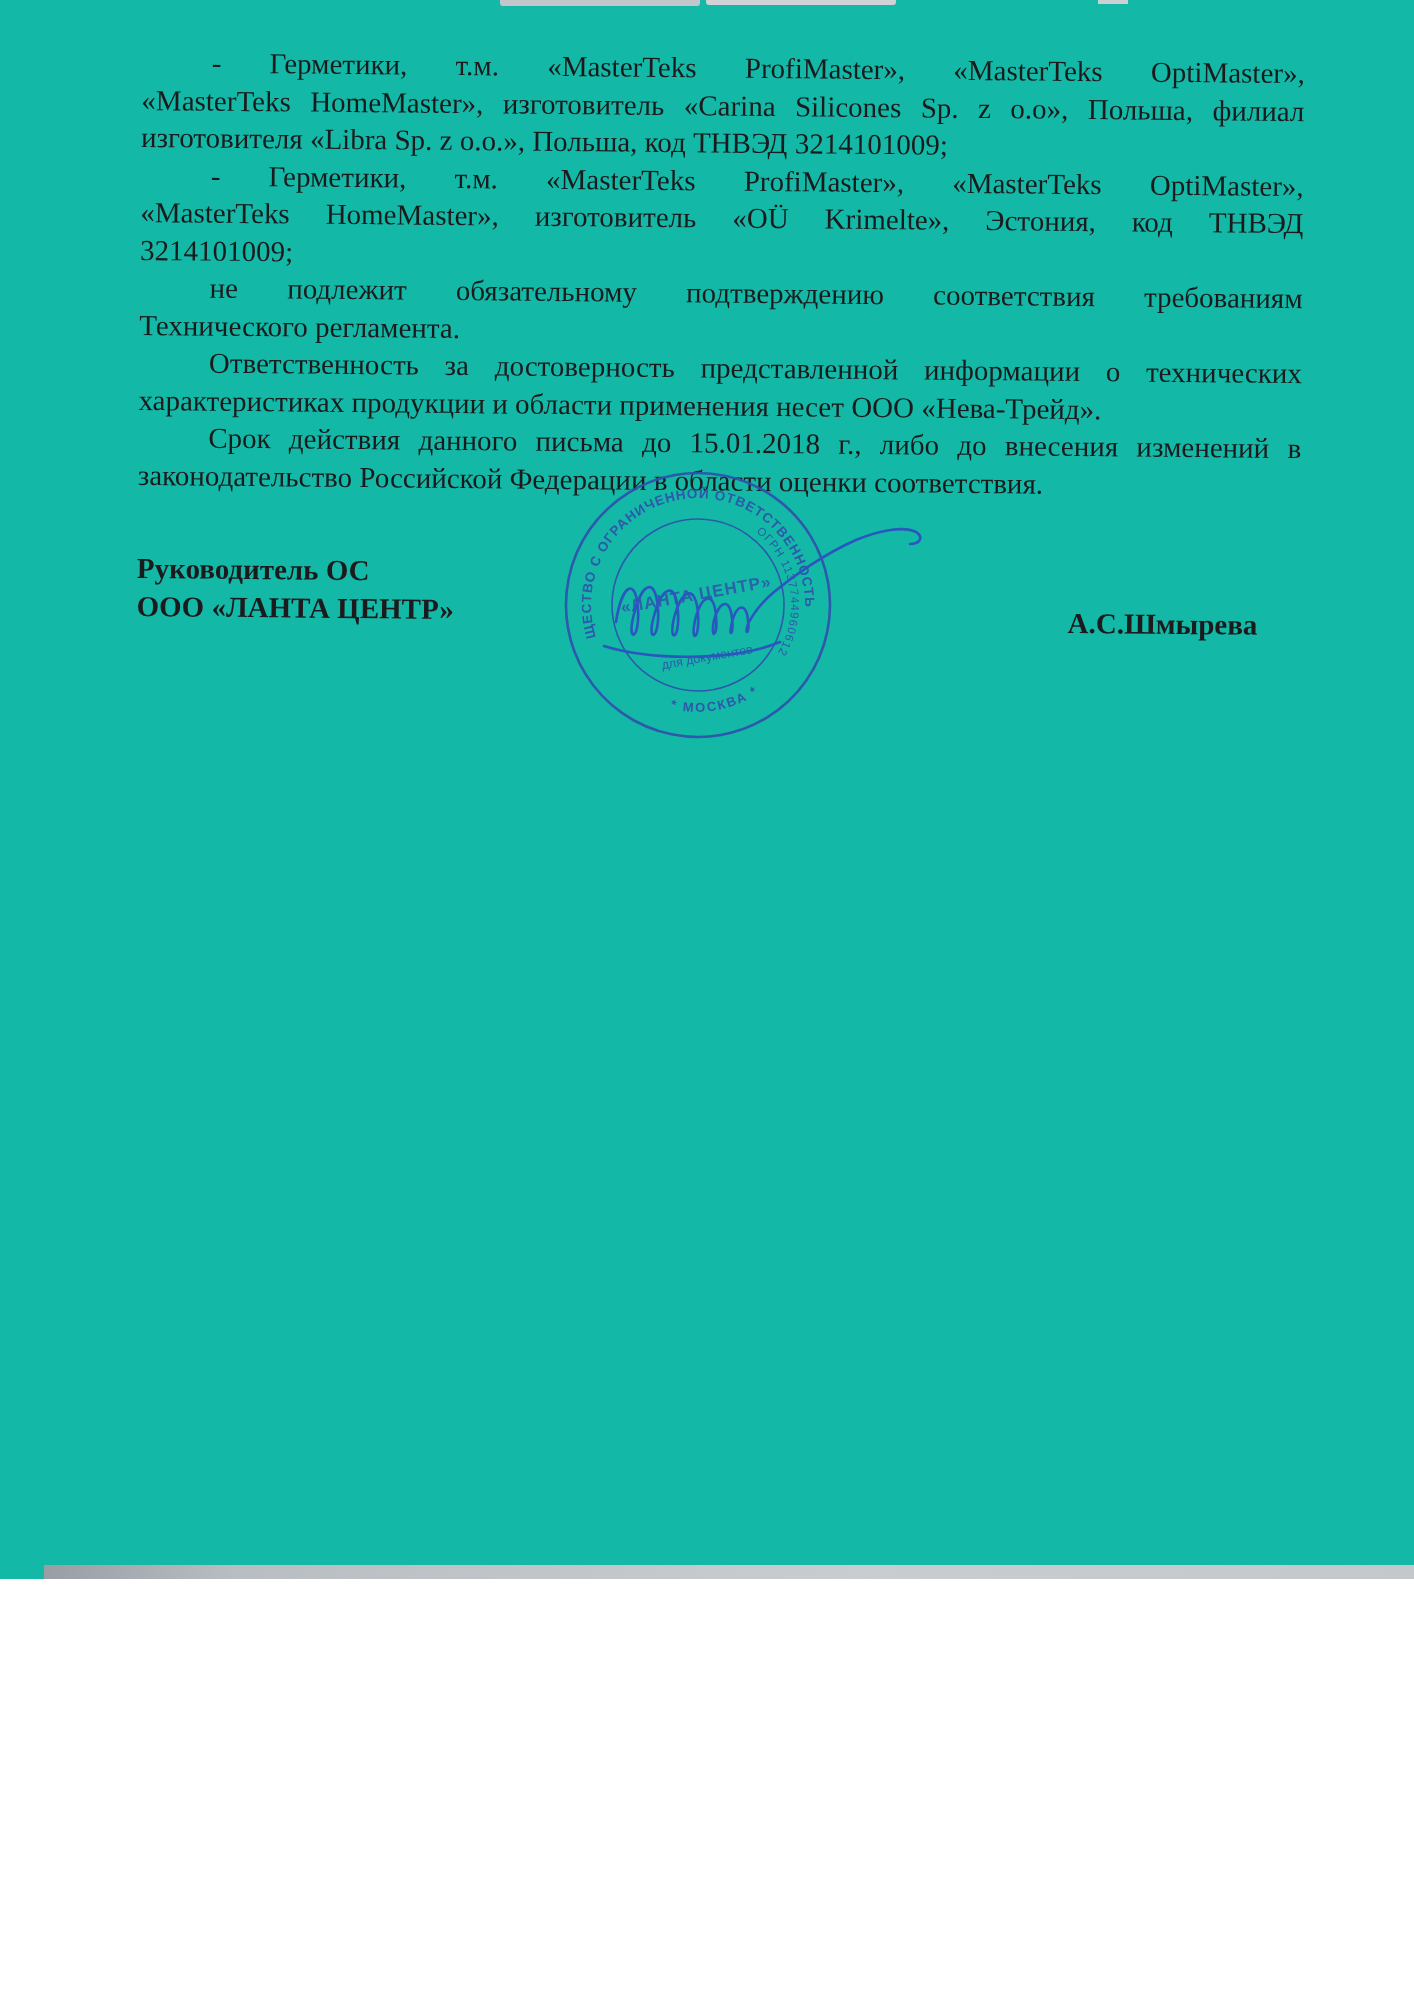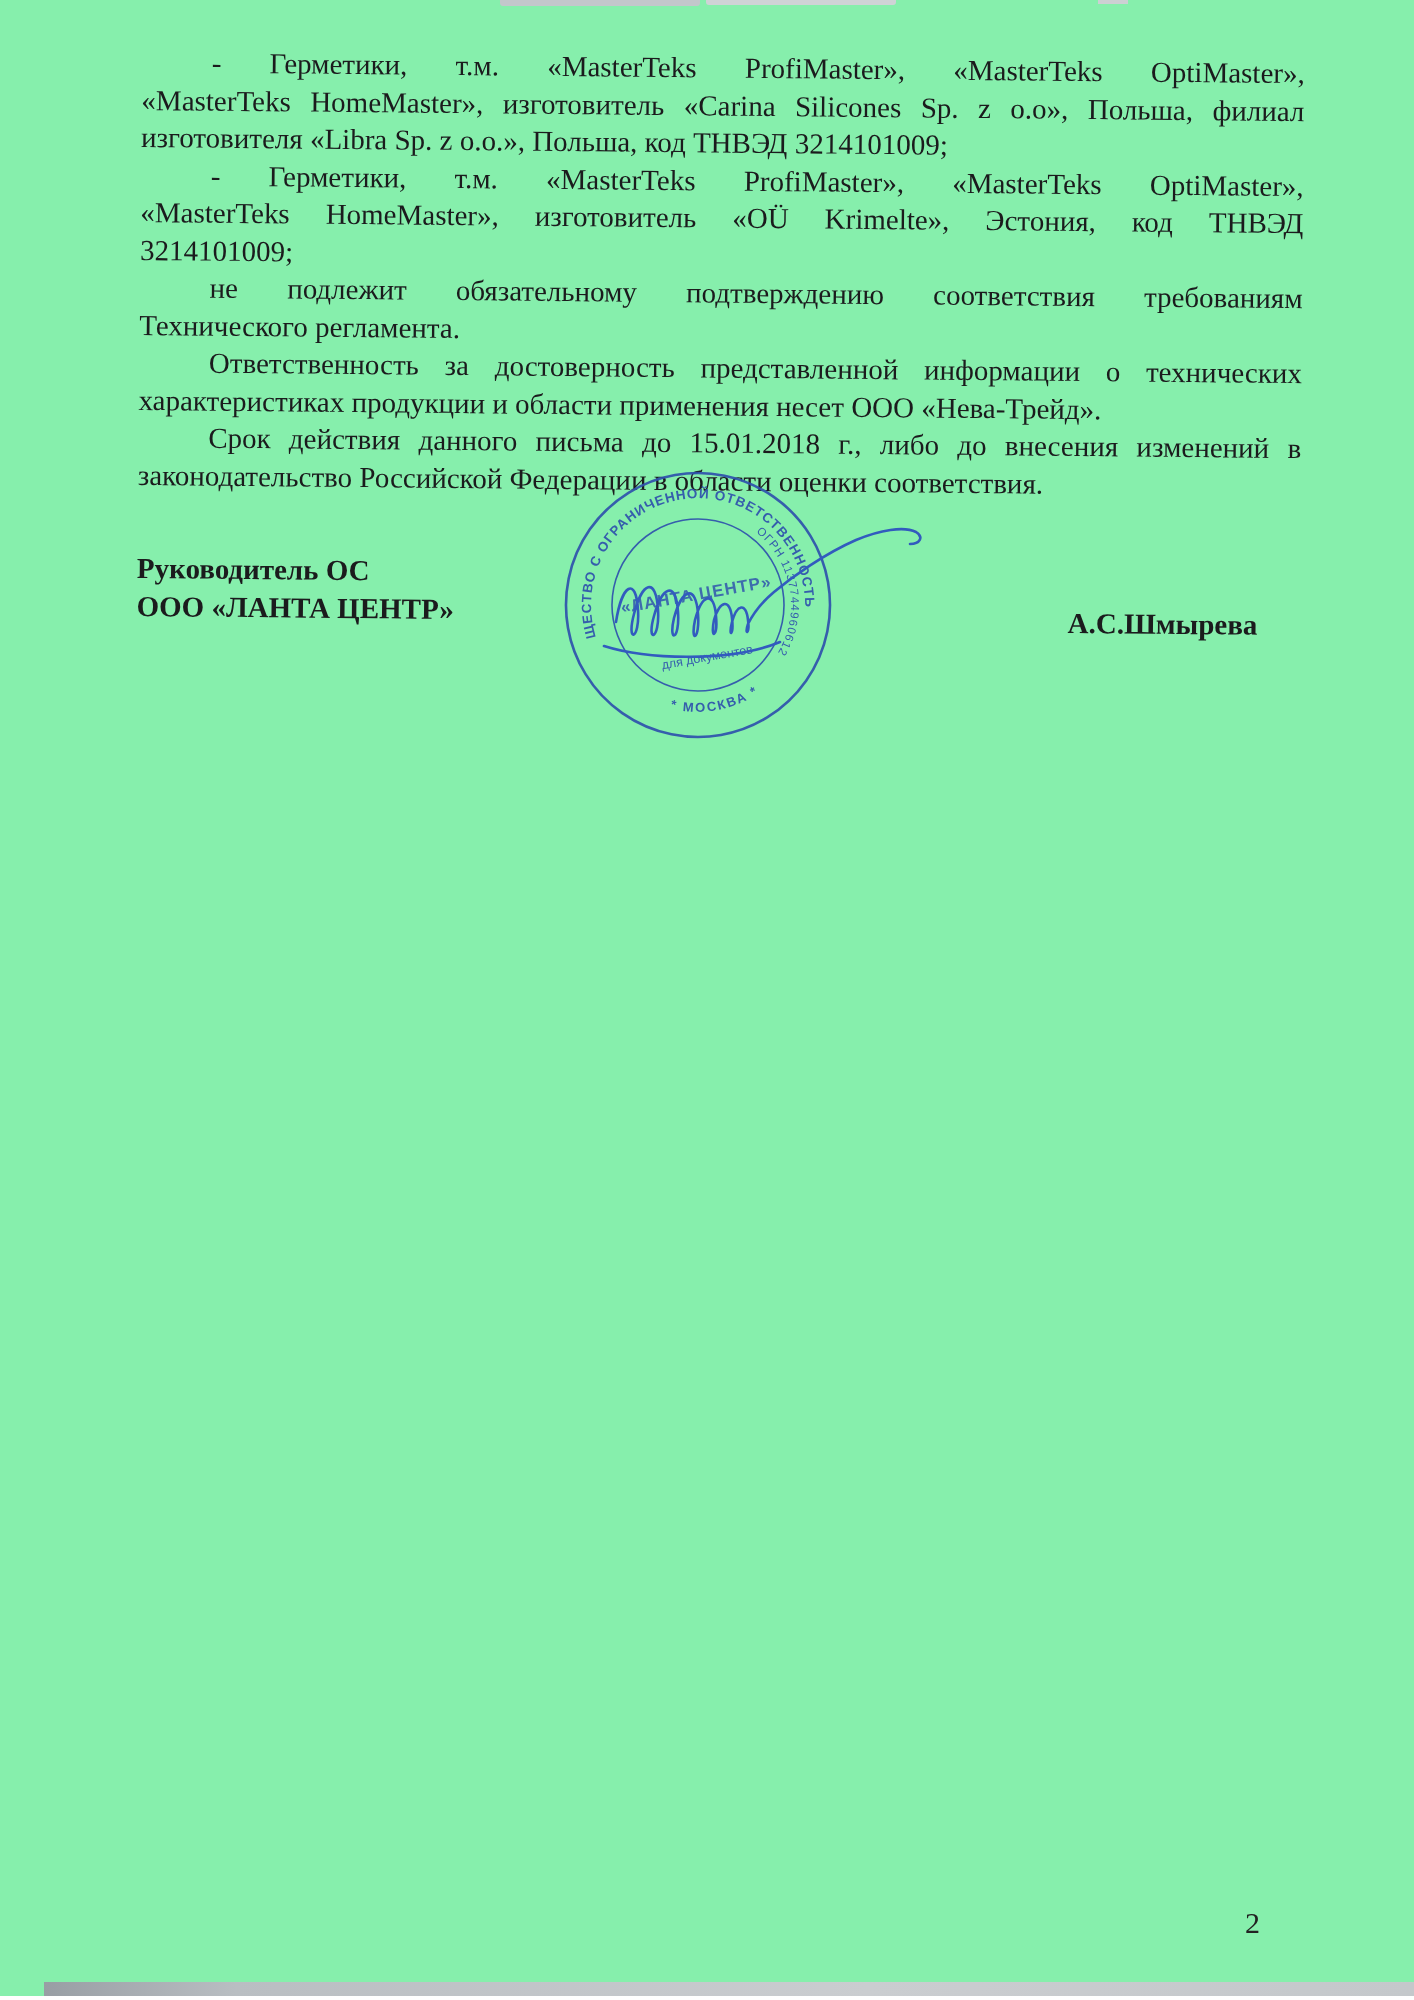--- a/index.html
+++ b/index.html
@@ -1,20 +1,20 @@
 <!DOCTYPE html>
 <html><head>
 <meta charset="utf-8">
 <style>
   html, body { margin: 0; padding: 0; background: #ffffff; }
   .page {
     position: relative;
     width: 1414px;
-    height: 1996px;
-    background: #86efac;
+    height: 1579px;
+    background: #14b8a6;
     overflow: hidden;
     font-family: "Liberation Serif", serif;
     color: #1b1b1d;
   }
 
   
   .artifact { position: absolute; }
   .artifact-top-1 { left: 500px; top: 0; width: 200px; height: 6px; background: #c3c7cb; border-radius: 0 0 3px 3px; }
   .artifact-top-2 { left: 706px; top: 0; width: 190px; height: 5px; background: #cfd3d6; border-radius: 0 0 3px 3px; }
   .artifact-top-3 { left: 1098px; top: 0; width: 30px; height: 4px; background: #ccd0d3; }

